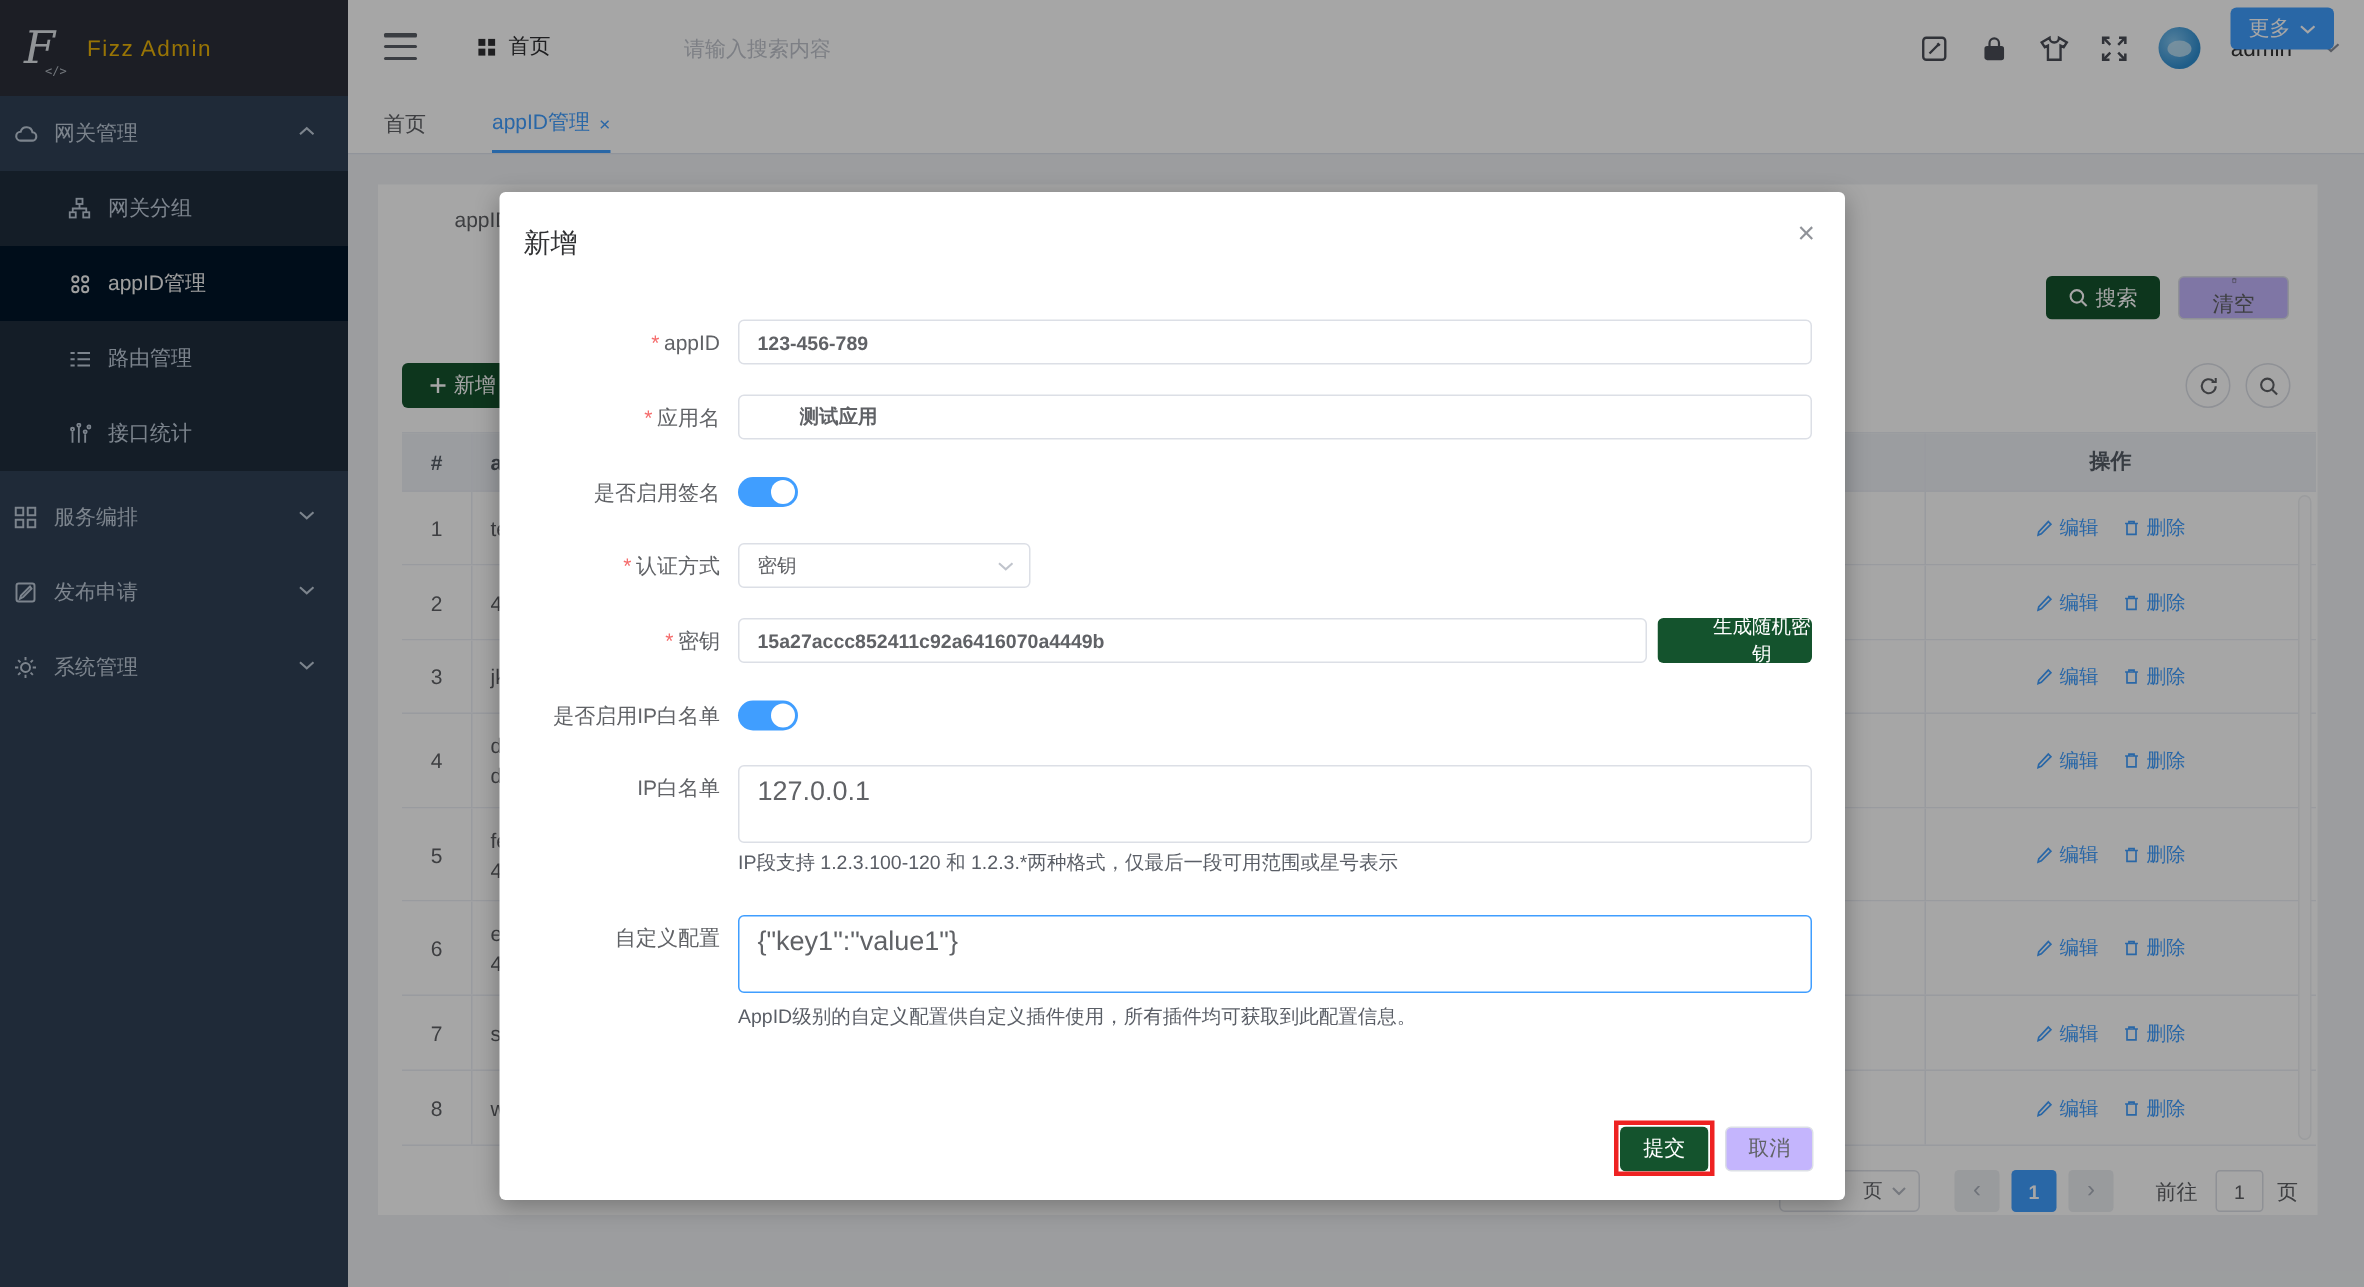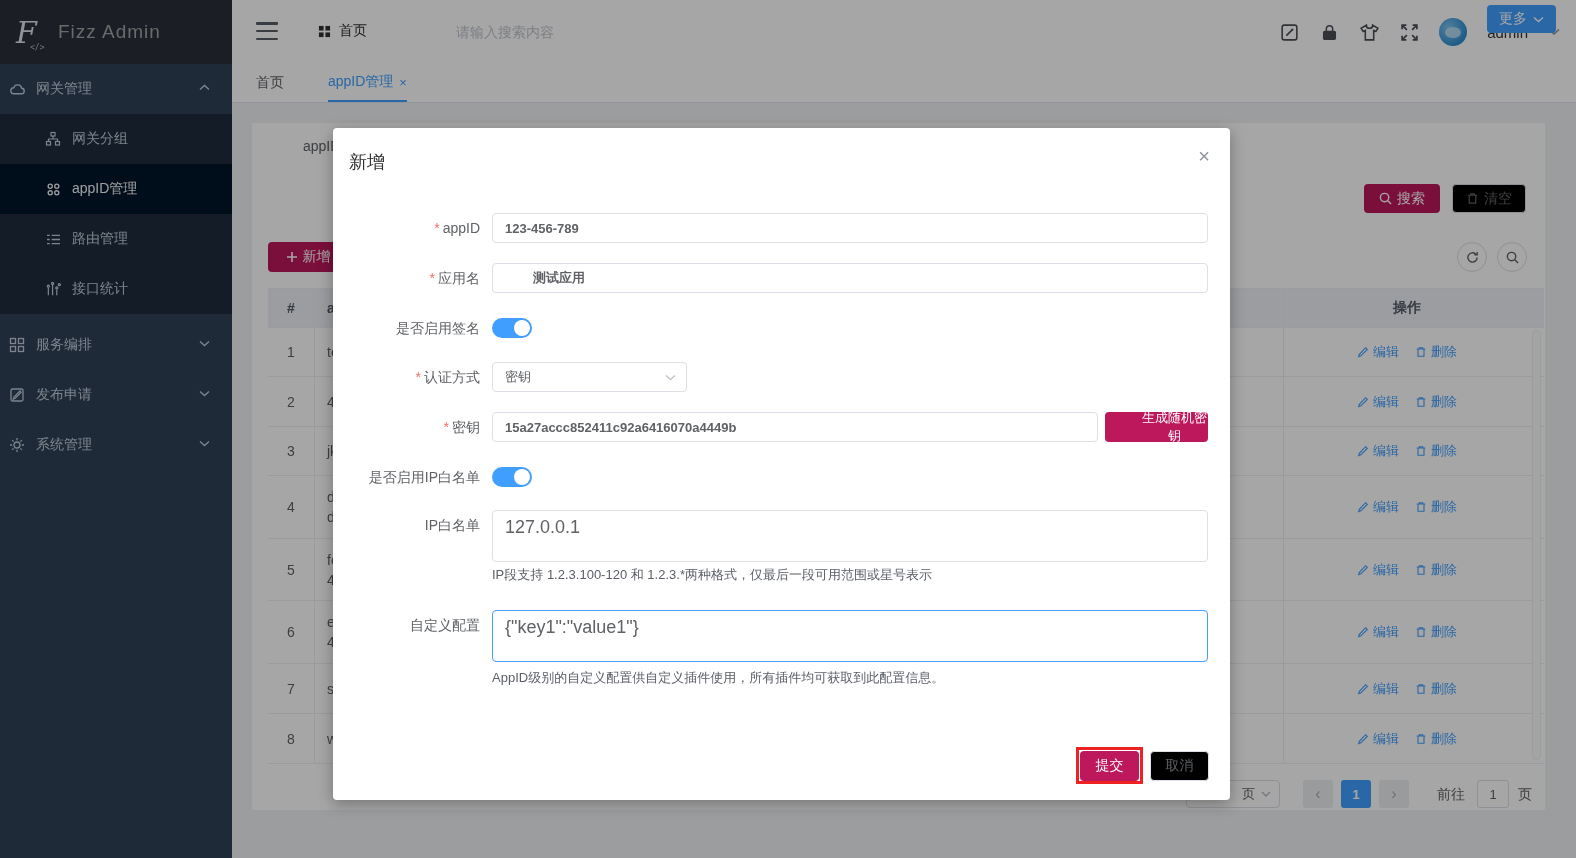--- a/index.html
+++ b/index.html
@@ -4,21 +4,21 @@
 <style>
   * { margin:0; padding:0; box-sizing:border-box; }
   html,body { width:1576px; height:858px; font-family:"Liberation Sans","DejaVu Sans",sans-serif; }
   .screen { position:relative; width:1576px; height:858px; background:#f0f2f5; overflow:hidden; }
 
   
   .sidebar { position:absolute; left:0; top:0; width:232px; height:858px; background:#304156; z-index:10; }
   .logo-row { height:64px; background:#2b2f3a; display:flex; align-items:center; padding-left:16px; }
   .logo-mark { color:#dfe3e8; font-family:"DejaVu Serif",serif; font-style:italic; font-size:30px; position:relative; width:42px; }
   .logo-mark small { position:absolute; left:14px; bottom:-2px; font-size:8px; font-style:normal; font-family:"DejaVu Sans Mono",monospace; color:#aeb4bc; }
-  .logo-title { color:#a3a3a3; font-size:19px; letter-spacing:1px; }
+  .logo-title { color:#eab308; font-size:15px; letter-spacing:1px; }
   .menu-item { height:50px; display:flex; align-items:center; color:#bfcbd9; font-size:14px; padding-left:8px; position:relative; cursor:pointer; }
   .menu-item .mi-icon { width:18px; height:18px; margin-right:10px; flex:none; display:flex; align-items:center; justify-content:center; }
   .submenu { background:#1f2d3d; }
   .submenu .menu-item { padding-left:44px; }
   .menu-item.active { background:#001528; color:#f4f4f5; }
   .chev { position:absolute; right:22px; top:50%; margin-top:-5px; }
   .top-group { margin-top:6px; }
   svg.ic { display:block; }
 
   
@@ -37,22 +37,22 @@
   .tabbar { position:absolute; left:232px; top:64px; width:1344px; height:39px; background:#fff; border-bottom:1px solid #dfe4ed; display:flex; align-items:stretch; padding-left:24px; }
   .tab { display:flex; align-items:center; gap:6px; font-size:14px; color:#606266; margin-right:44px; cursor:pointer; }
   .tab.active { color:#409eff; border-bottom:2px solid #409eff; }
   .tab .x { font-size:13px; }
   .btn-more { position:absolute; right:20px; top:5px; height:28px; padding:0 12px; background:#409eff; color:#fff; font-size:14px; border:none; border-radius:4px; display:flex; align-items:center; gap:6px; cursor:pointer; }
 
   
   .card { position:absolute; left:252px; top:123px; width:1293px; height:687px; background:#ffffff; }
   .search-label { position:absolute; left:303px; top:138px; font-size:14px; color:#606266; }
   .btn { display:flex; align-items:center; justify-content:center; gap:5px; font-size:14px; border-radius:4px; cursor:pointer; border:1px solid transparent; }
-  .btn.primary { background:#be185d; color:#fff; }
-  .btn.plain { background:#000000; color:#606266; border-color:#dcdfe6; }
+  .btn.primary { background:#14532d; color:#fff; }
+  .btn.plain { background:#c4b5fd; color:#606266; border-color:#dcdfe6;flex-direction:column; }
   .btn-search { position:absolute; left:1364px; top:184px; width:76px; height:29px; }
   .btn-clear { position:absolute; left:1452px; top:184px; width:74px; height:29px; }
   .circle-btn { position:absolute; top:242px; width:30px; height:30px; border-radius:50%; border:1px solid #dcdfe6; background:#fff; display:flex; align-items:center; justify-content:center; color:#606266; cursor:pointer; }
   .btn-add { position:absolute; left:268px; top:242px; width:80px; height:30px; }
 
   
   .table { position:absolute; left:268px; top:288px; width:1276px; font-size:14px; color:#606266; border-top:1px solid #ebeef5; }
   .trow { display:flex; border-bottom:1px solid #ebeef5; background:#fff; }
   .trow.head { background:#eef1f6; color:#555c66; font-weight:bold; height:39px; }
   .c-idx { width:47px; display:flex; align-items:center; justify-content:center; border-right:1px solid #ebeef5; flex:none; }

